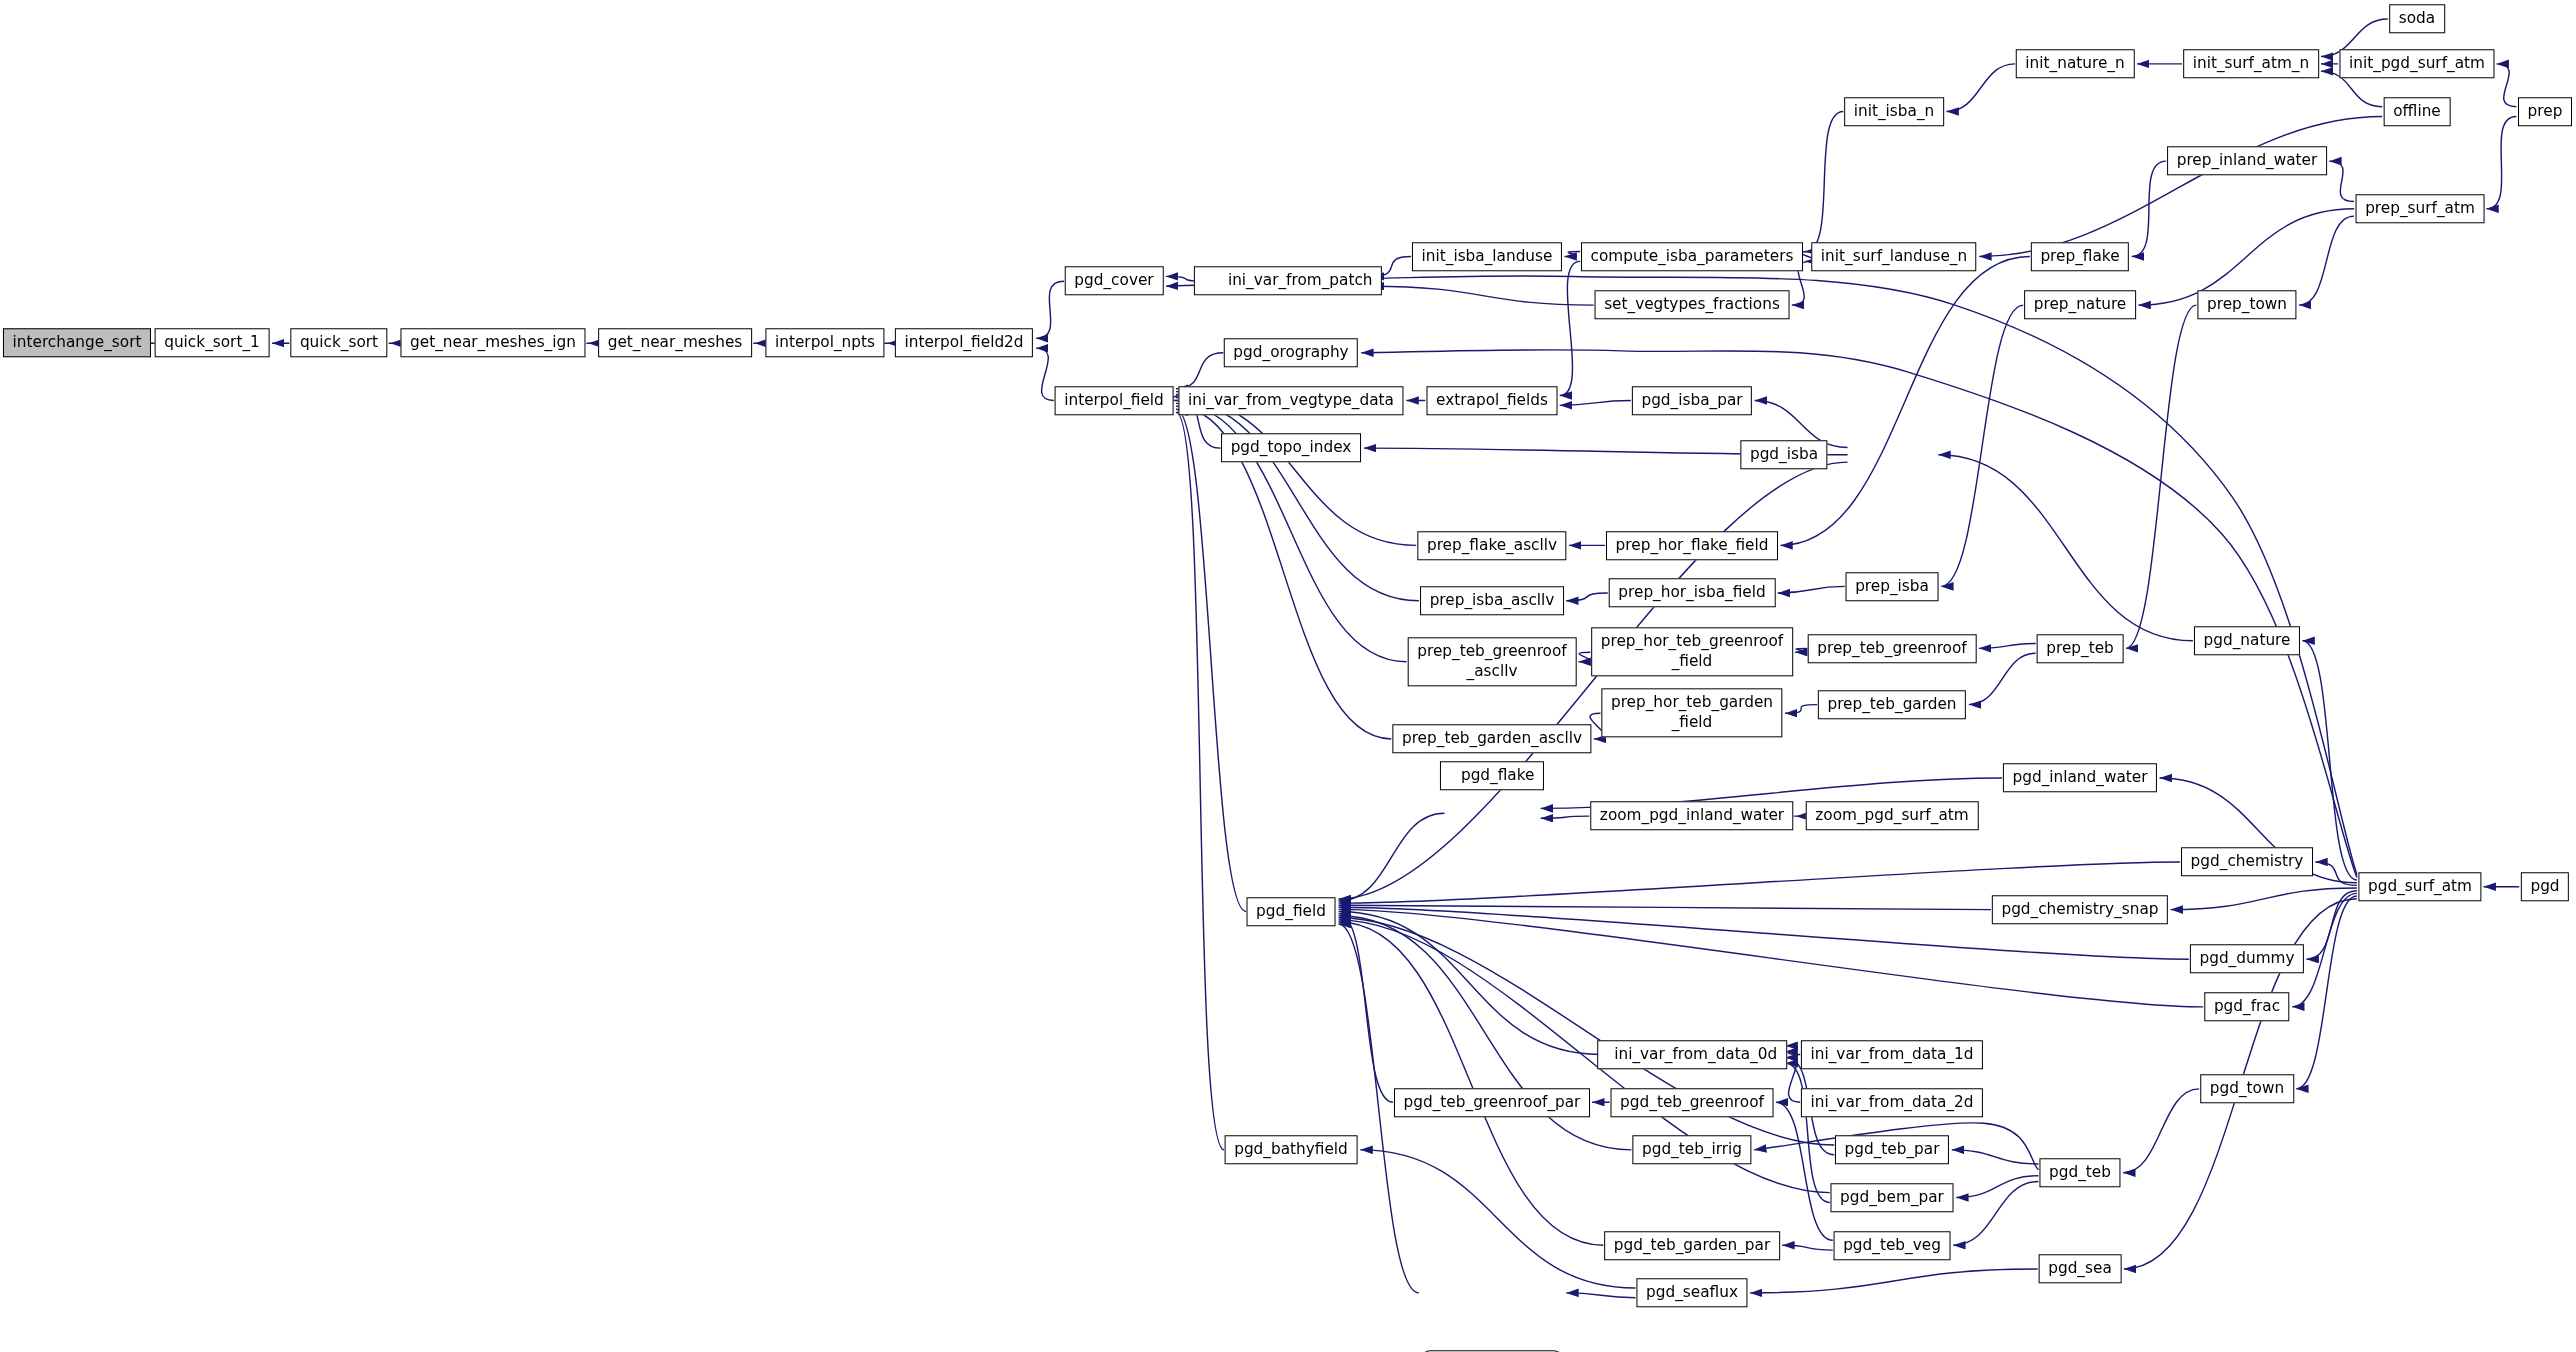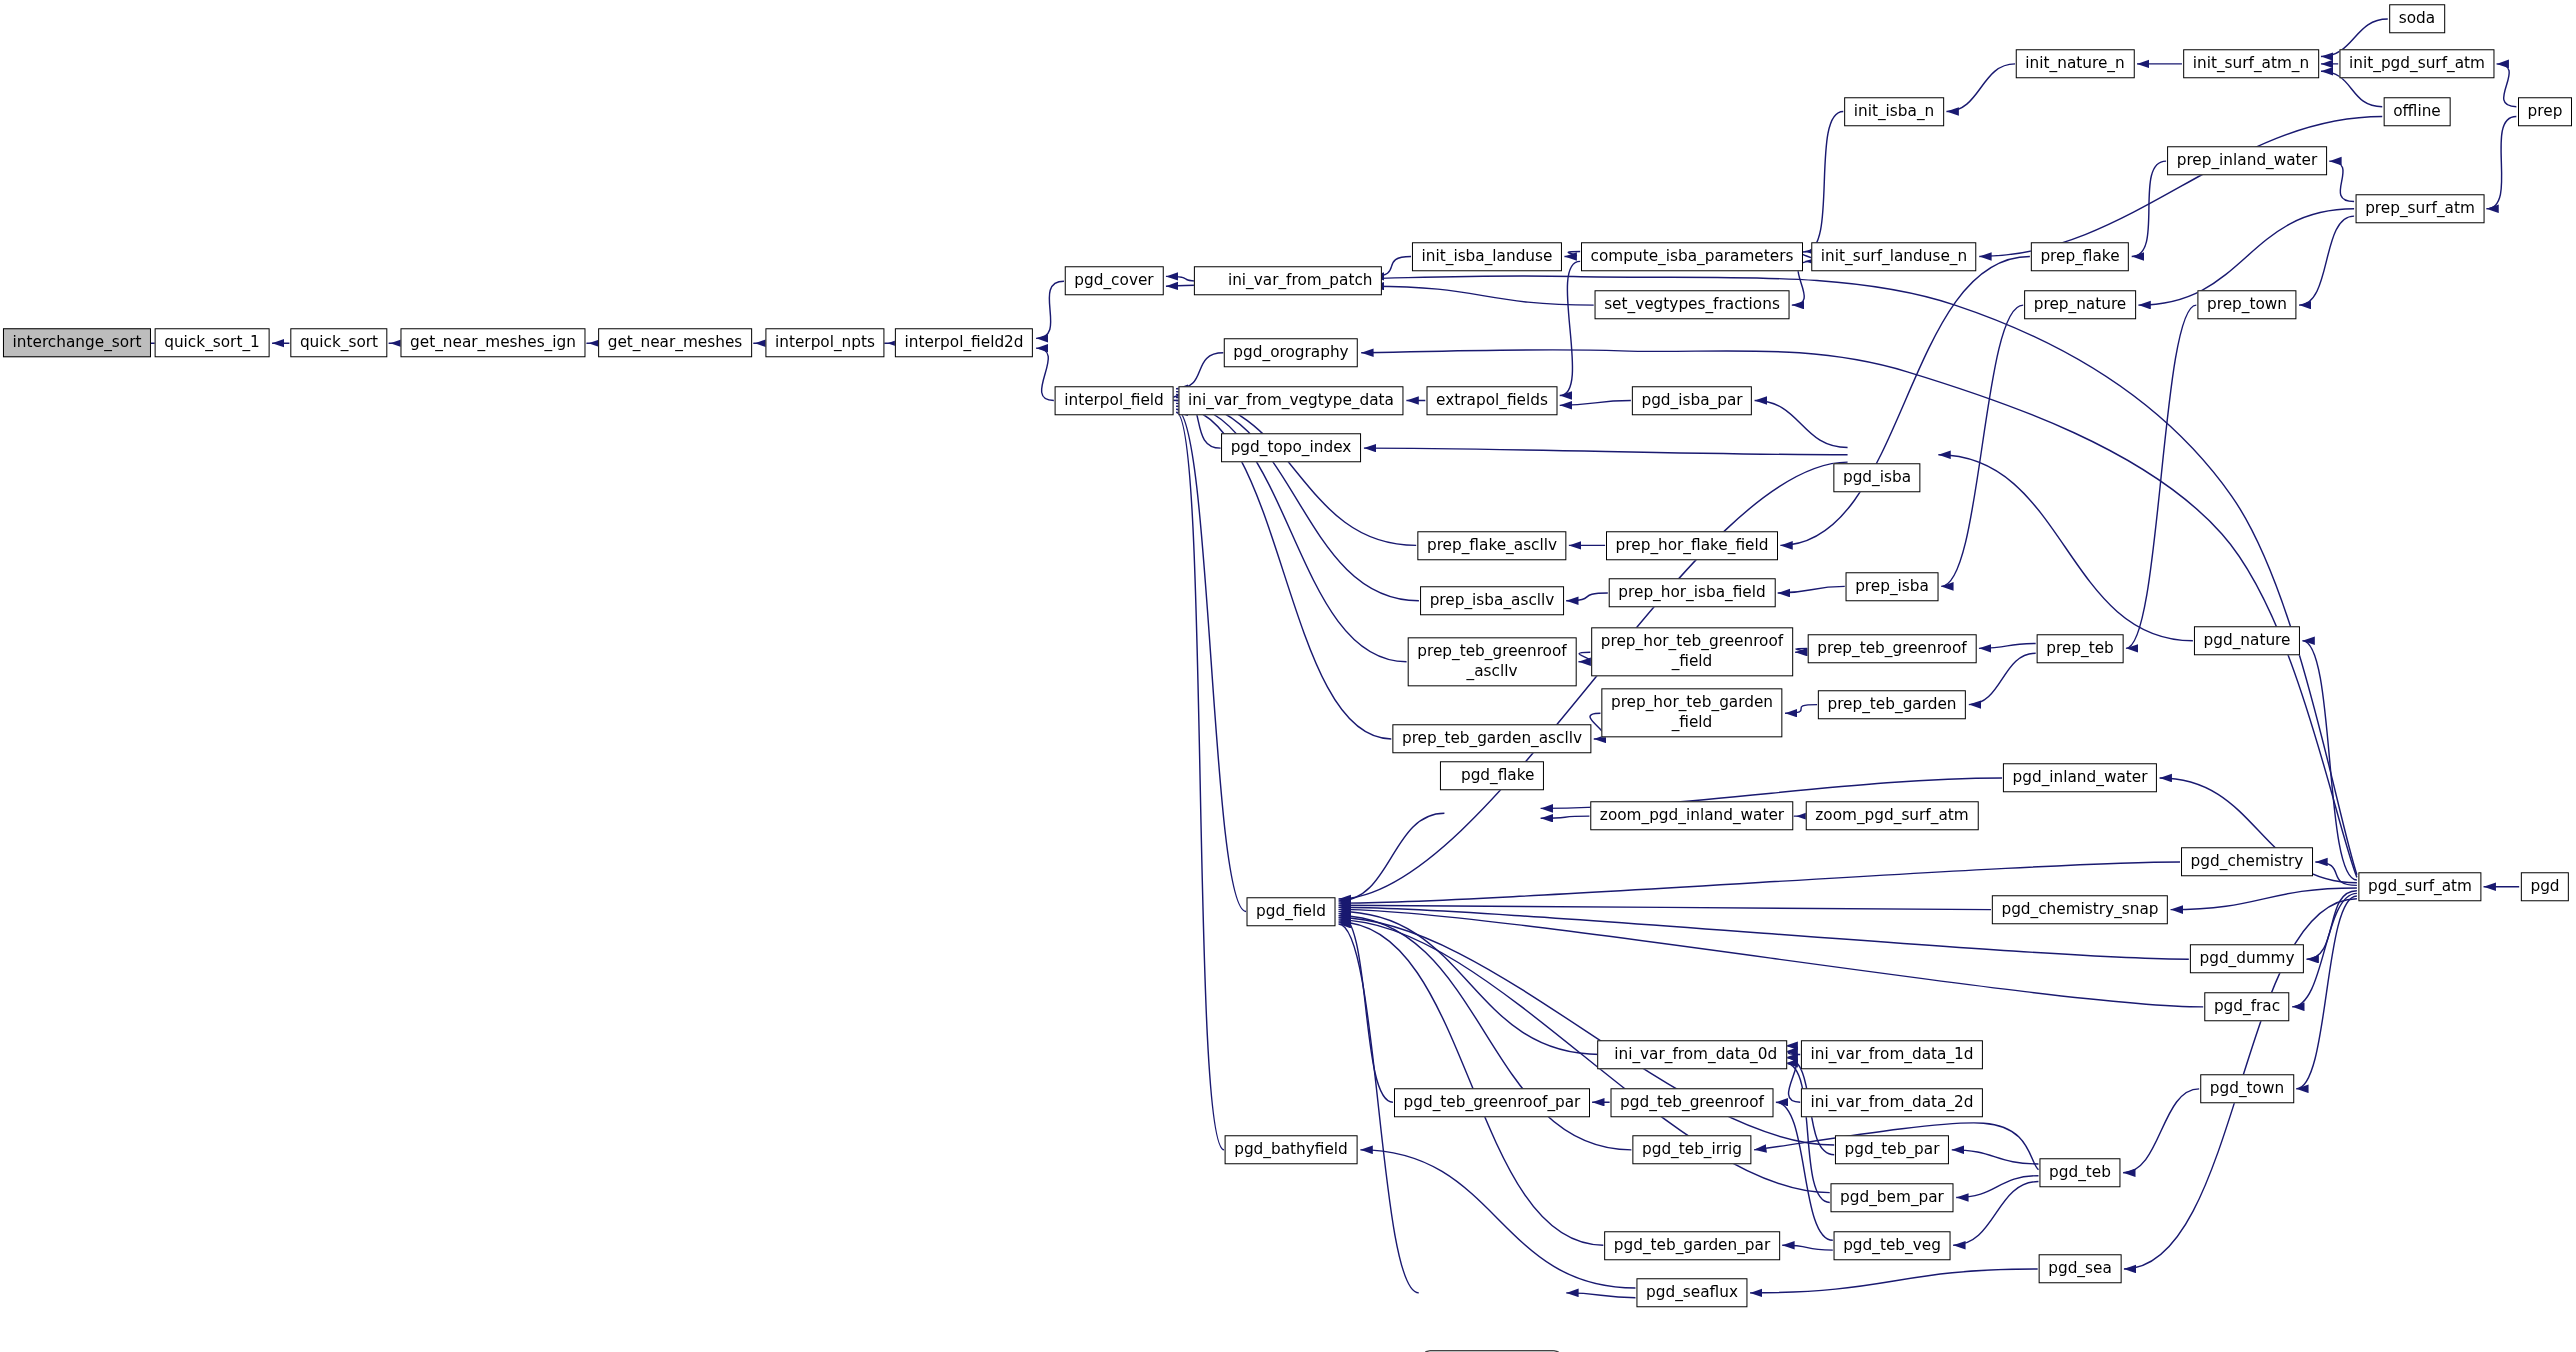--- a/index.html
+++ b/index.html
@@ -182,21 +182,21 @@
       <div class="node" style="left: 2420px; top: 209px;">prep_surf_atm</div>
       <div class="node" style="left: 2080px; top: 257px; text-align: center;">prep_flake</div>
       <div class="node" style="left: 2080px; top: 305px;">prep_nature</div>
       <div class="node" style="left: 2247px; top: 305px;">prep_town</div>
       <div class="node" style="left: 1291px; top: 353px;">pgd_orography</div>
       <div class="node" style="left: 1114px; top: 401px;">interpol_field</div>
       <div class="node" style="left: 1291px; top: 401px;">ini_var_from_vegtype_data</div>
       <div class="node" style="left: 1492px; top: 401px;">extrapol_fields</div>
       <div class="node" style="left: 1692px; top: 401px;">pgd_isba_par</div>
       <div class="node" style="left: 1291px; top: 448px;">pgd_topo_index</div>
-      <div class="node" style="left: 1877px; top: 455px; margin-top: 23px;">pgd_isba</div>
+      <div class="node" style="left: 1784px; top: 455px;">pgd_isba</div>
       <div class="node" style="left: 1492px; top: 546px;">prep_flake_ascllv</div>
       <div class="node" style="left: 1692px; top: 546px;">prep_hor_flake_field</div>
       <div class="node" style="left: 1492px; top: 601px;">prep_isba_ascllv</div>
       <div class="node" style="left: 1692px; top: 593px;">prep_hor_isba_field</div>
       <div class="node" style="left: 1892px; top: 587px;">prep_isba</div>
       <div class="node" style="left: 1492px; top: 662px;">prep_teb_greenroof
 _ascllv</div>
       <div class="node" style="left: 1692px; top: 652px;">prep_hor_teb_greenroof
 _field</div>
       <div class="node" style="left: 1892px; top: 649px;">prep_teb_greenroof</div>

